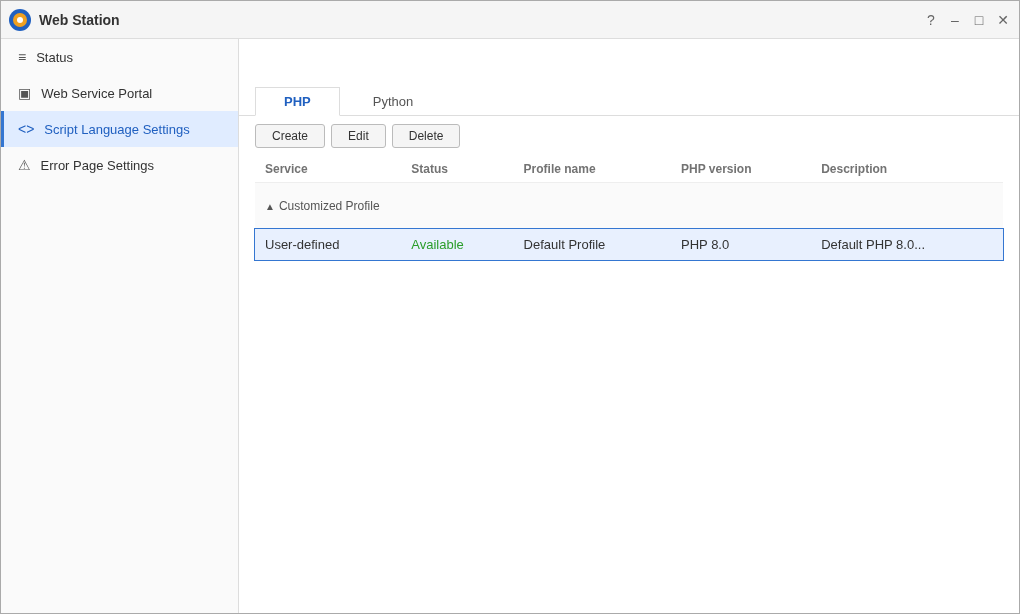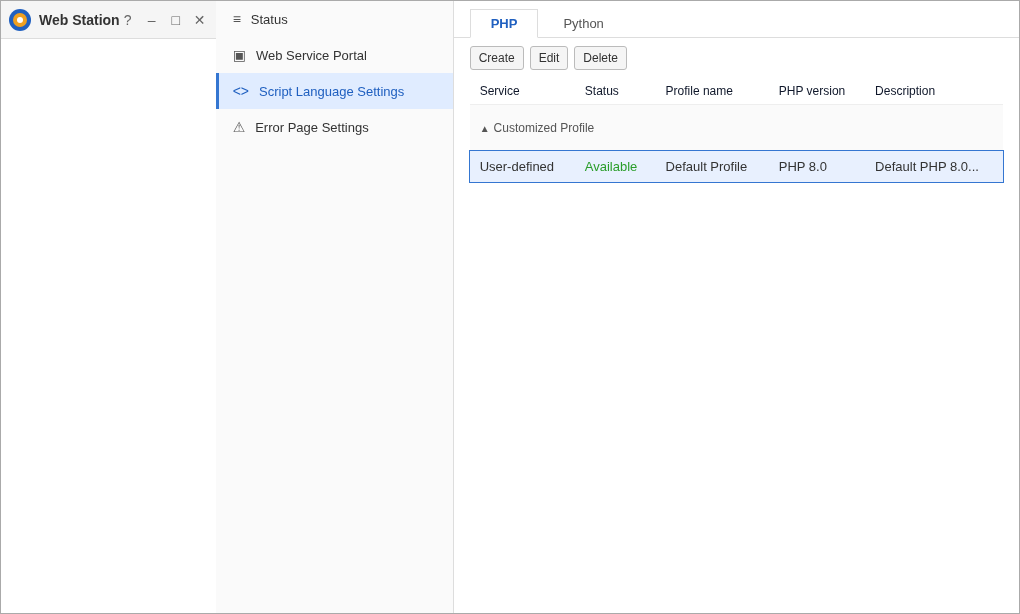--- a/index.html
+++ b/index.html
@@ -14,21 +14,21 @@
       height: 614px;
       overflow: hidden;
     }
     .window {
       width: 1020px;
       height: 614px;
       background: #fff;
       border: 1px solid #aaa;
       box-shadow: 2px 2px 8px rgba(0,0,0,0.3);
       display: flex;
-      flex-direction: row;
+      flex-direction: column;
     }
     
     .titlebar {
       display: flex;
       align-items: center;
       background: #f5f5f5;
       border-bottom: 1px solid #ddd;
       padding: 0 8px;
       height: 38px;
       flex-shrink: 0;
@@ -113,68 +113,69 @@
     
     .tabs {
       display: flex;
       align-items: flex-end;
       padding: 8px 16px 0;
       border-bottom: 1px solid #ddd;
       gap: 4px;
       flex-shrink: 0;
     }
     .tab {
-      padding: 6px 20px;
+      padding: 6px 28px;
       cursor: pointer;
       border: 1px solid transparent;
       border-bottom: none;
       font-size: 13px;
       color: #555;
       background: none;
+      margin-top: 40px;
     }
     .tab.active {
       color: #2060c0;
       font-weight: 700;
       border-color: #ddd #ddd transparent;
       background: #fff;
       border-bottom: 1px solid #fff;
       margin-bottom: -1px;
     }
     
     .toolbar {
       display: flex;
       align-items: center;
       padding: 8px 16px;
       gap: 6px;
       flex-shrink: 0;
     }
     .toolbar-btn {
-      padding: 4px 8px;
+      padding: 4px 16px;
       border: 1px solid #bbb;
       background: #f5f5f5;
       border-radius: 3px;
       cursor: pointer;
       font-size: 12px;
       color: #333;
     }
     
     .table-area {
       flex: 1;
       overflow: auto;
       padding: 0 16px;
     }
     .table {
       width: 100%;
       border-collapse: collapse;
     }
     .table thead tr th {
       text-align: left;
       padding: 6px 10px;
-      color: #0f172a;
-      font-weight: 400;
+      color: #737373;
+      font-weight: 700;
       font-size: 12px;
       border-bottom: 1px solid #eee;
     }
     .group-row td {
       padding: 16px 10px;
       font-size: 12px;
       color: #555;
       background: #fafafa;
     }
     .data-row td {

